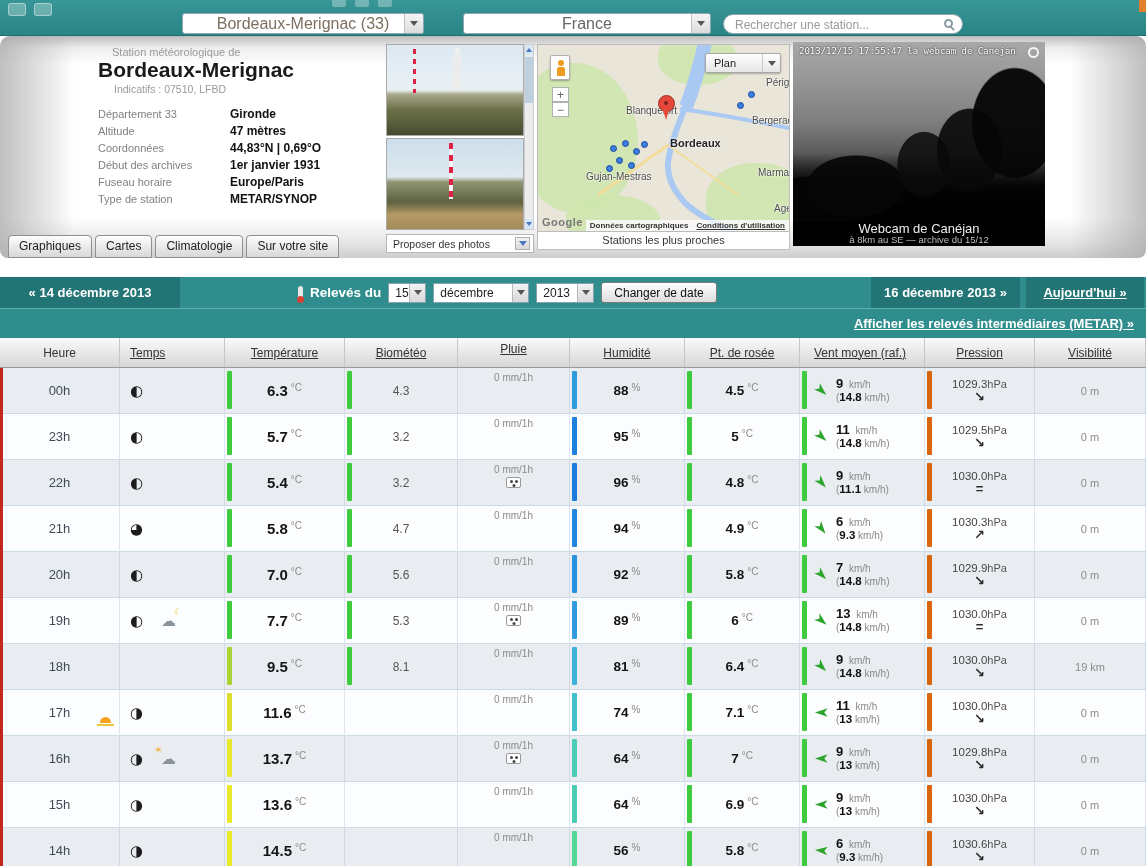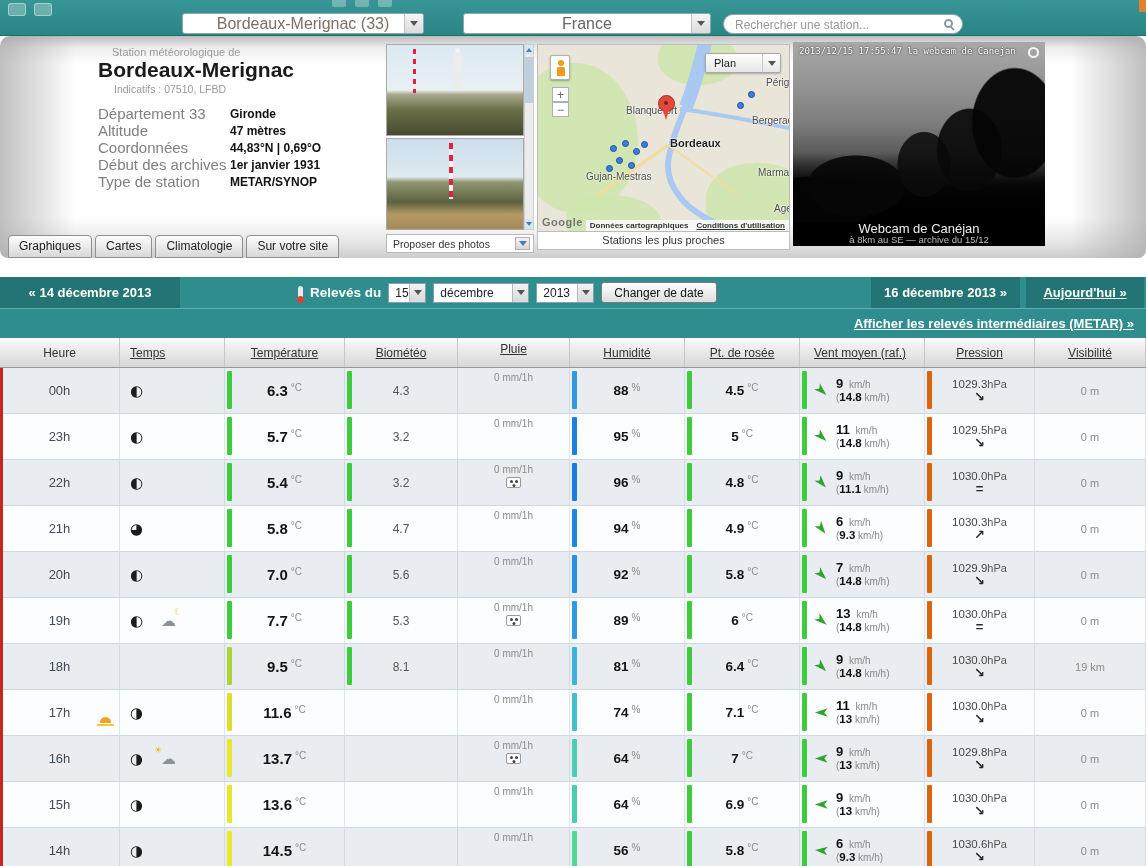--- a/index.html
+++ b/index.html
@@ -34,21 +34,21 @@
   .panel { position:absolute; left:0; top:36px; width:1146px; height:222px; border-radius:10px 10px 8px 8px;
     background:
       linear-gradient(90deg, rgba(170,170,170,.75) 0, rgba(255,255,255,0) 75px, rgba(255,255,255,0) 1070px, rgba(170,170,170,.75) 100%),
       linear-gradient(180deg,#bdbdbd 0,#ededed 12px,#ffffff 28px,#ffffff 182px,#e6e6e6 206px,#cdcdcd 100%); }
   .station-info { position:absolute; left:98px; top:10px; width:300px; }
   .pretitle { margin-left:14px; font-size:11px; color:#9a9a9a; }
   .st-name { font-size:21px; font-weight:bold; color:#1a1a1a; line-height:24px; }
   .indicatifs { margin-left:16px; font-size:10.5px; color:#9a9a9a; margin-top:1px; }
   .details { margin-top:10px; }
   .drow { display:flex; align-items:center; height:17px; }
-  .dlabel { width:132px; font-size:15px; color:#808080; }
+  .dlabel { width:132px; font-size:11px; color:#808080; }
   .dvalue { font-size:12px; font-weight:bold; color:#111; }
   
   .photos { position:absolute; left:386px; top:8px; width:148px; height:210px; }
   .thumb { position:absolute; left:0; width:138px; height:92px; overflow:hidden; border:1px solid #aaa; }
   .thumb1 { top:0; background:linear-gradient(180deg,#dce9f2 0%,#e9f0f4 50%,#a8a88a 55%,#6b7048 72%,#474b30 100%); }
   .thumb2 { top:94px; background:linear-gradient(180deg,#ccdeeb 0%,#dfe9ef 42%,#8f9571 48%,#5d6240 70%,#b59a66 84%,#a38a58 100%); }
   .ph-tower { position:absolute; left:66px; top:8px; width:9px; height:36px; background:#ececec; border-radius:2px 2px 0 0; }
   .ph-tower::before { content:""; position:absolute; left:2px; top:-5px; width:5px; height:5px; background:#f4f4f4; border-radius:50%; }
   .ph-mast1 { position:absolute; left:26px; top:4px; width:3px; height:44px;
     background:repeating-linear-gradient(180deg,#d24 0 5px,#eee 5px 10px); }
@@ -229,20 +229,24 @@
         </div>
         <div class="drow">
           <span class="dlabel">Coordonnées</span>
           <span class="dvalue">44,83°N | 0,69°O</span>
         </div>
         <div class="drow">
           <span class="dlabel">Début des archives</span>
           <span class="dvalue">1er janvier 1931</span>
         </div>
         <div class="drow">
+          <span class="dlabel">Fuseau horaire</span>
+          <span class="dvalue">Europe/Paris</span>
+        </div>
+        <div class="drow">
           <span class="dlabel">Type de station</span>
           <span class="dvalue">METAR/SYNOP</span>
         </div>
       </div>
   </div>
 
   <div class="photos">
     <div class="thumb thumb1">
       <span class="ph-tower"></span>
       <span class="ph-mast1"></span>

